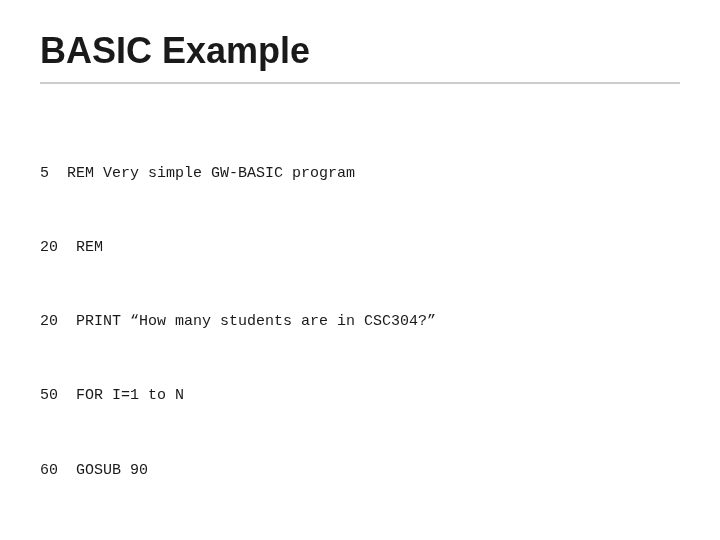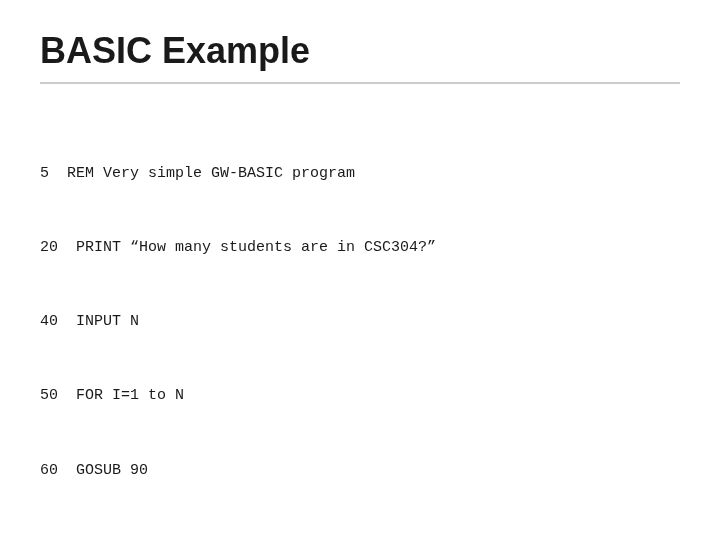--- a/index.html
+++ b/index.html
@@ -46,22 +46,22 @@
 </head>
 <body>
 
 <div class="page">
   <div class="title-section">
     <h1 class="title">BASIC Example</h1>
   </div>
 
   <div class="code-block">
     <div>5  REM Very simple GW-BASIC program</div>
+    <div>20  REM</div>
     <div>20  PRINT “How many students are in CSC304?”</div>
-    <div>40  INPUT N</div>
     <div>50  FOR I=1 to N</div>
     <div>60  GOSUB 90</div>
     
     
     
     
     
     
   </div>
 </div>

